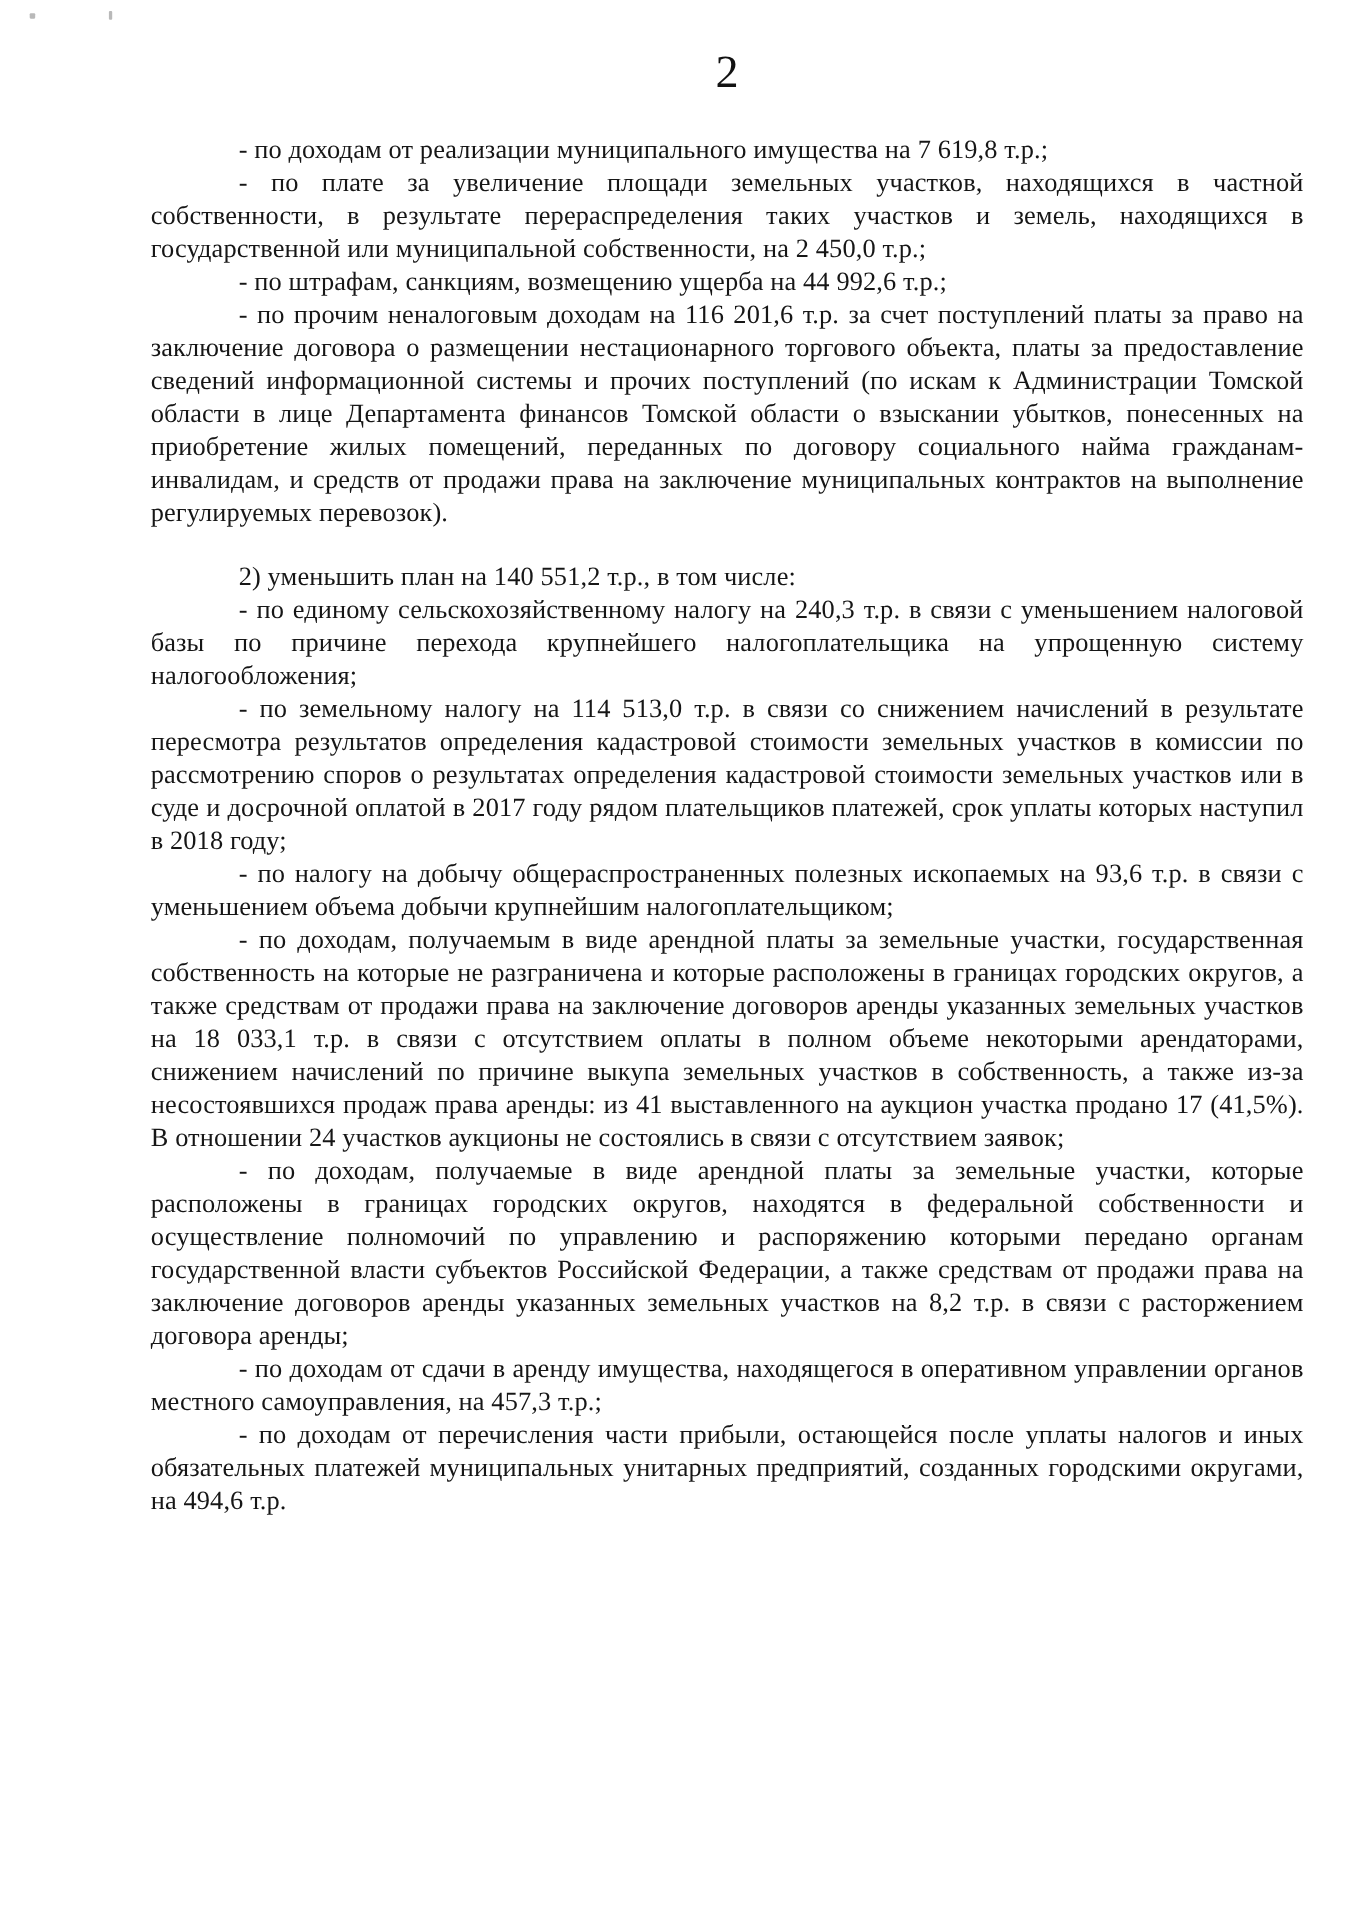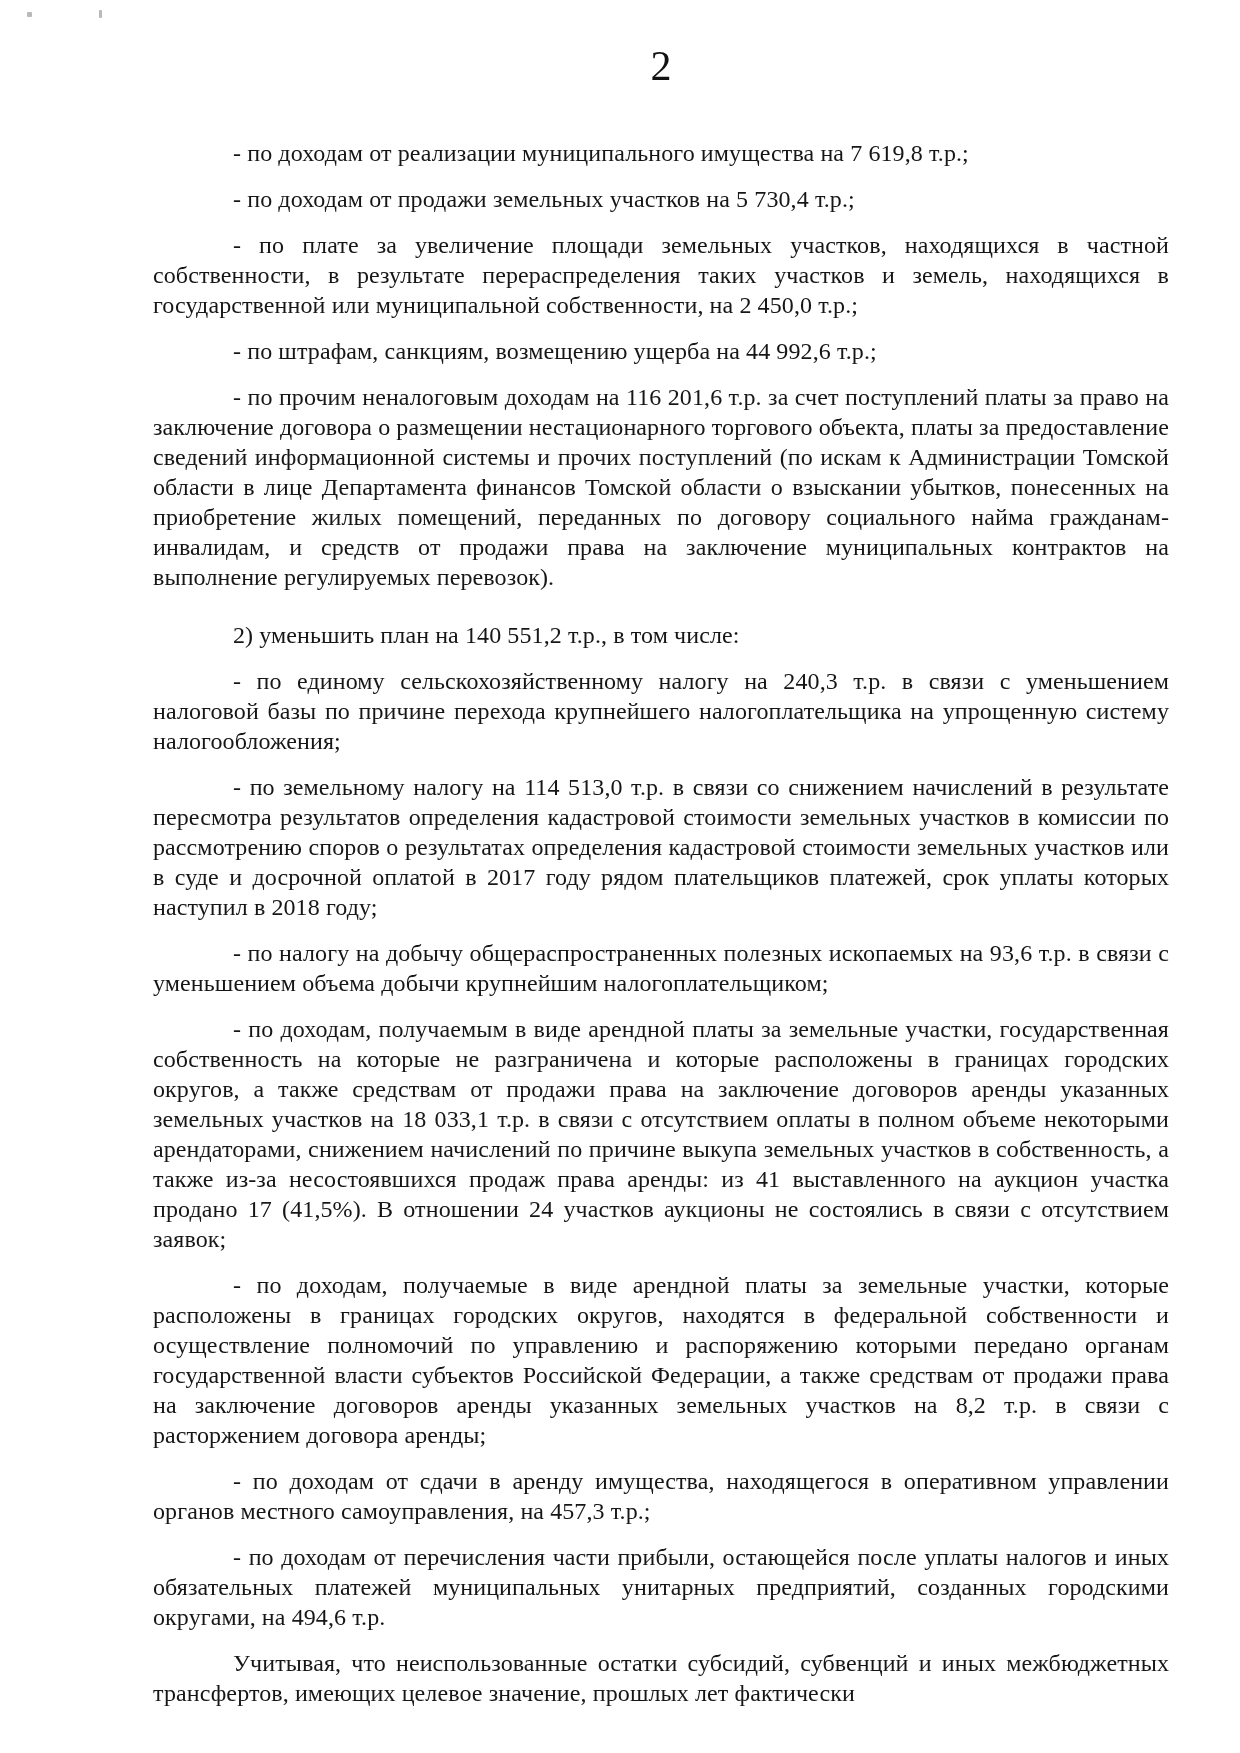--- a/index.html
+++ b/index.html
@@ -30,21 +30,21 @@
     position: absolute;
     left: 137px;
     top: 122px;
     width: 1048px;
     font-size: 24px;
     line-height: 30px;
     text-align: justify;
     letter-spacing: 0.1px;
   }
   .doc-body p {
-    margin: 16px;
+    margin: 0;
     padding: 0;
     text-indent: 80px;
   }
   .doc-body p.gap {
     margin-top: 28px;
   }
   .speck {
     position: absolute;
     background: #b9b9b9;
   }
@@ -55,27 +55,25 @@
 <body>
 
 <div class="sheet">
   <span class="speck speck-a"></span>
   <span class="speck speck-b"></span>
 
   <div class="page-number">2</div>
 
   <div class="doc-body">
     <p>- по доходам от реализации муниципального имущества  на 7&nbsp;619,8 т.р.;</p>
-    <p>- по доходам от продажи земельных участков на 5&nbsp;730,4 т.р.;</p>
     <p>- по плате за увеличение площади земельных участков, находящихся в частной собственности, в результате перераспределения таких участков и земель, находящихся в государственной или муниципальной собственности, на 2&nbsp;450,0 т.р.;</p>
     <p>- по штрафам, санкциям, возмещению ущерба на 44&nbsp;992,6 т.р.;</p>
     <p>- по прочим неналоговым доходам на 116&nbsp;201,6 т.р. за счет поступлений платы за право на заключение договора о размещении нестационарного торгового объекта, платы за предоставление сведений информационной системы  и прочих поступлений (по искам к Администрации Томской области в лице Департамента финансов Томской области о взыскании убытков, понесенных на приобретение жилых помещений, переданных по договору социального найма гражданам-инвалидам, и средств от продажи права на заключение муниципальных контрактов на выполнение регулируемых перевозок).</p>
     <p class="gap">2) уменьшить план на 140&nbsp;551,2 т.р., в том числе:</p>
     <p>- по единому сельскохозяйственному налогу на 240,3 т.р. в связи с уменьшением налоговой базы по причине перехода крупнейшего налогоплательщика на упрощенную систему налогообложения;</p>
     <p>- по земельному налогу на 114&nbsp;513,0 т.р. в связи со снижением начислений в результате пересмотра результатов определения кадастровой стоимости земельных участков в комиссии по рассмотрению споров о результатах определения кадастровой стоимости земельных участков или в суде и досрочной оплатой в 2017 году рядом плательщиков платежей, срок уплаты которых наступил в 2018 году;</p>
     <p>- по налогу на добычу общераспространенных полезных ископаемых на 93,6 т.р. в связи с уменьшением объема добычи крупнейшим налогоплательщиком;</p>
     <p>- по доходам, получаемым в виде арендной платы за земельные участки, государственная собственность на которые не разграничена и которые расположены в границах городских округов, а также средствам от продажи  права  на  заключение договоров аренды указанных земельных участков на 18&nbsp;033,1 т.р. в связи с отсутствием оплаты в полном объеме некоторыми арендаторами,  снижением начислений по причине выкупа земельных участков в собственность, а также из-за несостоявшихся продаж права аренды: из 41 выставленного на аукцион участка продано 17 (41,5%). В отношении 24 участков аукционы не состоялись в связи с отсутствием заявок;</p>
     <p>- по доходам, получаемые в виде арендной платы за земельные участки, которые расположены в границах городских округов, находятся в федеральной собственности и осуществление полномочий по управлению и распоряжению которыми передано органам государственной власти субъектов Российской Федерации, а также средствам от продажи права на заключение договоров аренды указанных земельных участков на 8,2 т.р. в связи с расторжением договора аренды;</p>
     <p>- по доходам от сдачи в аренду имущества, находящегося в оперативном управлении органов местного самоуправления, на 457,3 т.р.;</p>
     <p>- по доходам от перечисления части прибыли, остающейся после уплаты налогов и иных  обязательных  платежей  муниципальных  унитарных  предприятий,  созданных городскими округами, на 494,6 т.р.</p>
-    <p>Учитывая,  что  неиспользованные  остатки  субсидий,  субвенций  и  иных межбюджетных трансфертов, имеющих целевое значение, прошлых лет фактически</p>
   </div>
 </div>
 
 </body></html>

